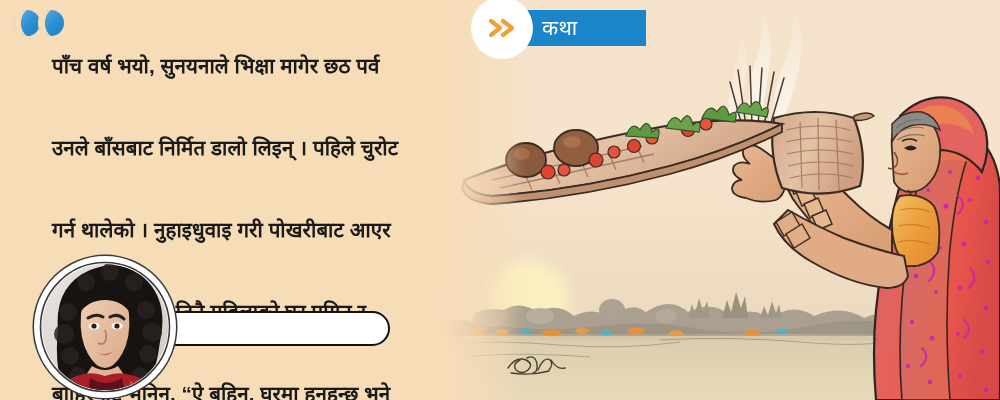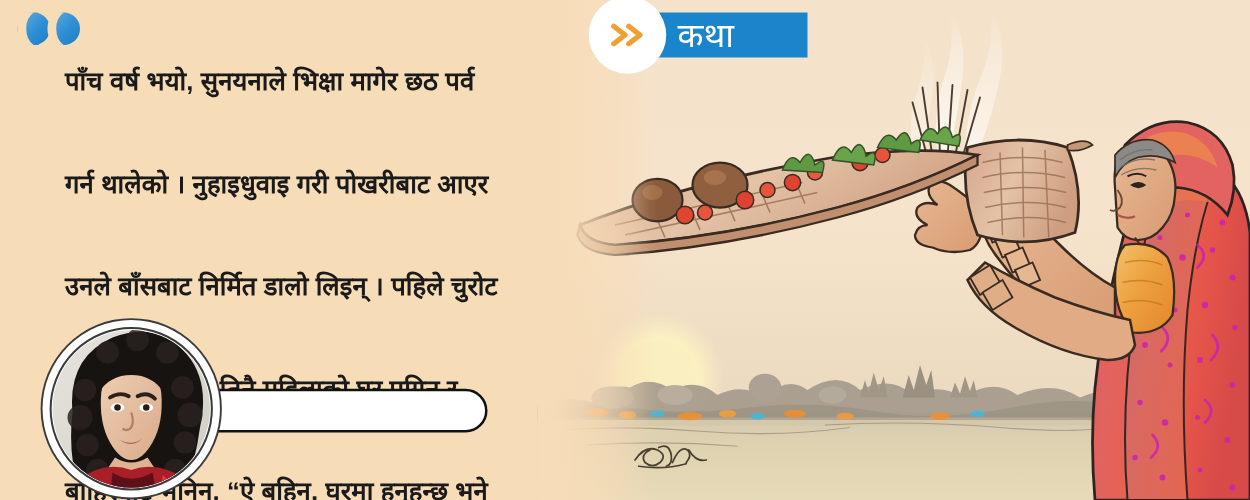--- a/index.html
+++ b/index.html
@@ -84,21 +84,21 @@
     align-items: center;
     justify-content: center;
   }
   .badge-chevrons { width: 34px; height: 24px; display:block; }
   .badge-label {
     position: absolute;
     left: 58px;
     top: 50%;
     transform: translateY(-52%);
     color: #ffffff;
-    font-size: 27px;
+    font-size: 21px;
     font-weight: 400;
     font-family: "Liberation Sans", sans-serif;
     letter-spacing: 0.3px;
   }
 
   
   .author-plate {
     position: absolute;
     left: 118px; top: 311px;
     width: 272px; height: 35px;
@@ -471,22 +471,22 @@
       <path d="M21 2 A13 13 0 1 0 21 28 L21 16 A7 7 0 0 1 21 2 Z" fill="url(#qg)"></path>
       <circle cx="17" cy="15" r="13" fill="url(#qg)"></circle>
       <path d="M17 2 q-6 4 -6 13 q0 9 6 13 q-13 0 -13 -13 q0 -13 13 -13 z" fill="#f7dcb8"></path>
       <circle cx="41" cy="15" r="13" fill="url(#qg)"></circle>
       <path d="M41 2 q-6 4 -6 13 q0 9 6 13 q-13 0 -13 -13 q0 -13 13 -13 z" fill="#f7dcb8"></path>
     </svg>
   </div>
 
   <div class="quote-text">
     <span class="ql">पाँच वर्ष भयो, सुनयनाले भिक्षा मागेर छठ पर्व</span>
+    <span class="ql">उनले बाँसबाट निर्मित डालो लिइन् । पहिले चुरोट</span>
     <span class="ql">गर्न थालेको । नुहाइधुवाइ गरी पोखरीबाट आएर</span>
-    <span class="ql">उनले बाँसबाट निर्मित डालो लिइन् । पहिले चुरोट</span>
     <span class="ql">फ्याक्ट्रीतिर बस्ने तिनै महिलाको घर पुगिन् र</span>
     <span class="ql">बाहिरबाट भनिन्, “ऐ बहिन, घरमा हुनुहुन्छ भने</span>
     
   </div>
 
   <div class="badge">
     <span class="badge-label">कथा</span>
     <span class="badge-circle">
       <svg class="badge-chevrons" viewBox="0 0 34 24" xmlns="http://www.w3.org/2000/svg">
         <g fill="none" stroke="#f0a030" stroke-width="4.2" stroke-linecap="round" stroke-linejoin="round">

